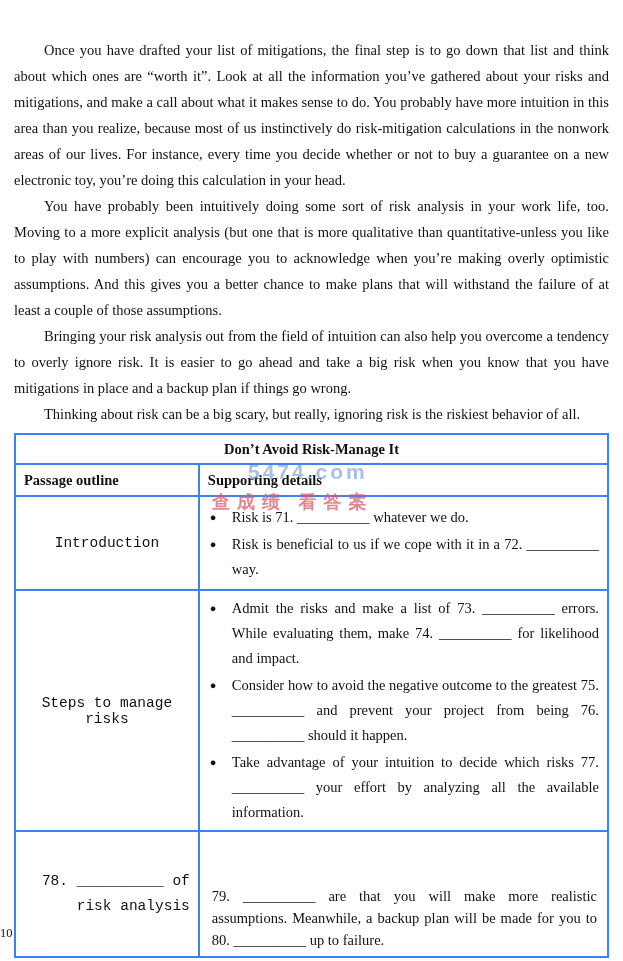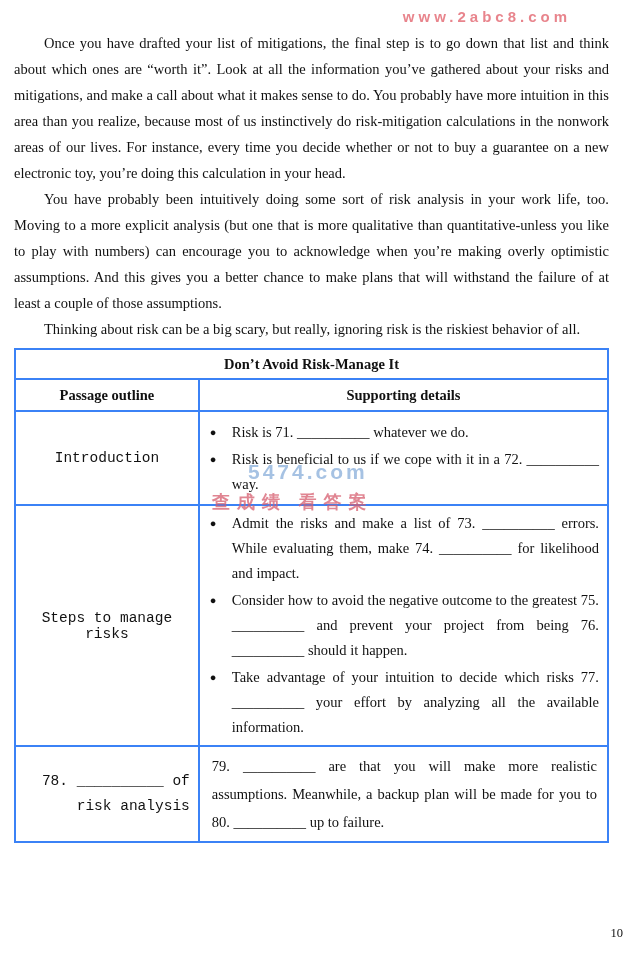--- a/index.html
+++ b/index.html
@@ -5,21 +5,21 @@
   html,body{margin:0;padding:0;}
   body{
     width:623px;height:961px;
     background:#ffffff;
     font-family:"Liberation Serif","DejaVu Serif",serif;
     color:#111;
     position:relative;
     overflow:hidden;
   }
   .page{position:relative;width:623px;height:961px;}
-  .content{position:absolute;left:14px;right:14px;top:30px;}
+  .content{position:absolute;left:14px;right:14px;top:37px;}
   p.body-par{
     margin:0;
     text-align:justify;
     text-indent:30px;
     font-size:14.5px;
     line-height:26px;
   }
   
   table.passage{
     width:100%;
@@ -32,21 +32,20 @@
     padding:3px 8px;
     vertical-align:middle;
   }
   td.t-title{
     text-align:center;
     font-weight:bold;
     height:22px;
     padding:2px 4px;
   }
   td.t-head{
-    text-align:center;
     font-weight:bold;
     height:24px;
   }
   td.outline-cell{
     width:31%;
     text-align:center;
     font-size:14.5px;
     font-family:Liberation Mono, monospace;
   }
   td.outline-left{
@@ -70,22 +69,23 @@
     line-height:25px;
     padding-left:2px;
   }
   .bullet-item .btxt{
     flex:1;
     text-align:justify;
     line-height:25px;
   }
   .plain-text{
     text-align:justify;
-    line-height:28px;
+    line-height:22px;
     padding:2px 2px 2px 4px;
+    margin-top:48px;
   }
   .row-intro td{height:86px;}
   .row-steps td{height:228px;}
   .row-last td{height:86px;}
   
   .wm{position:absolute;pointer-events:none;white-space:nowrap;z-index:5;}
   .wm-top-url{
     top:8px;right:52px;
     font-family:"Liberation Sans",sans-serif;
     font-size:15px;font-weight:bold;
@@ -114,37 +114,37 @@
   }
   .wm-red-2{
     top:524px;left:206px;
     font-size:17px;font-weight:bold;
     letter-spacing:2px;
     color:rgba(214,92,110,0.75);
   }
   .page-number{
     position:absolute;
     bottom:20px;left:0;right:0;
-    text-align:right;
+    text-align:left;
     font-size:12.5px;
   }
 </style>
 </head>
 <body>
 
 <div class="page">
 
-  <div class="wm wm-top-url">www.2abc8.com</div>
   <div class="wm wm-site-url">5474.com</div>
   <div class="wm wm-red-1">查成绩 看答案</div>
 
   <div class="content">
 
     <p class="body-par">Once you have drafted your list of mitigations, the final step is to go down that list and think about which ones are “worth it”. Look at all the information you’ve gathered about your risks and mitigations, and make a call about what it makes sense to do. You probably have more intuition in this area than you realize, because most of us instinctively do risk-mitigation calculations in the nonwork areas of our lives. For instance, every time you decide whether or not to buy a guarantee on a new electronic toy, you’re doing this calculation in your head.</p>
     <p class="body-par">You have probably been intuitively doing some sort of risk analysis in your work life, too. Moving to a more explicit analysis (but one that is more qualitative than quantitative-unless you like to play with numbers) can encourage you to acknowledge when you’re making overly optimistic assumptions. And this gives you a better chance to make plans that will withstand the failure of at least a couple of those assumptions.</p>
+    <p class="body-par">Bringing your risk analysis out from the field of intuition can also help you overcome a tendency to overly ignore risk. It is easier to go ahead and take a big risk when you know that you have mitigations in place and a backup plan if things go wrong.</p>
     <p class="body-par">Thinking about risk can be a big scary, but really, ignoring risk is the riskiest behavior of all.</p>
 
     <table class="passage">
       <tbody>
           <tr>
         <td colspan="2" class="t-title">Don’t Avoid Risk-Manage It</td>
       </tr>
       <tr>
         <td class="t-head">Passage outline</td>
         <td class="t-head">Supporting details</td>

